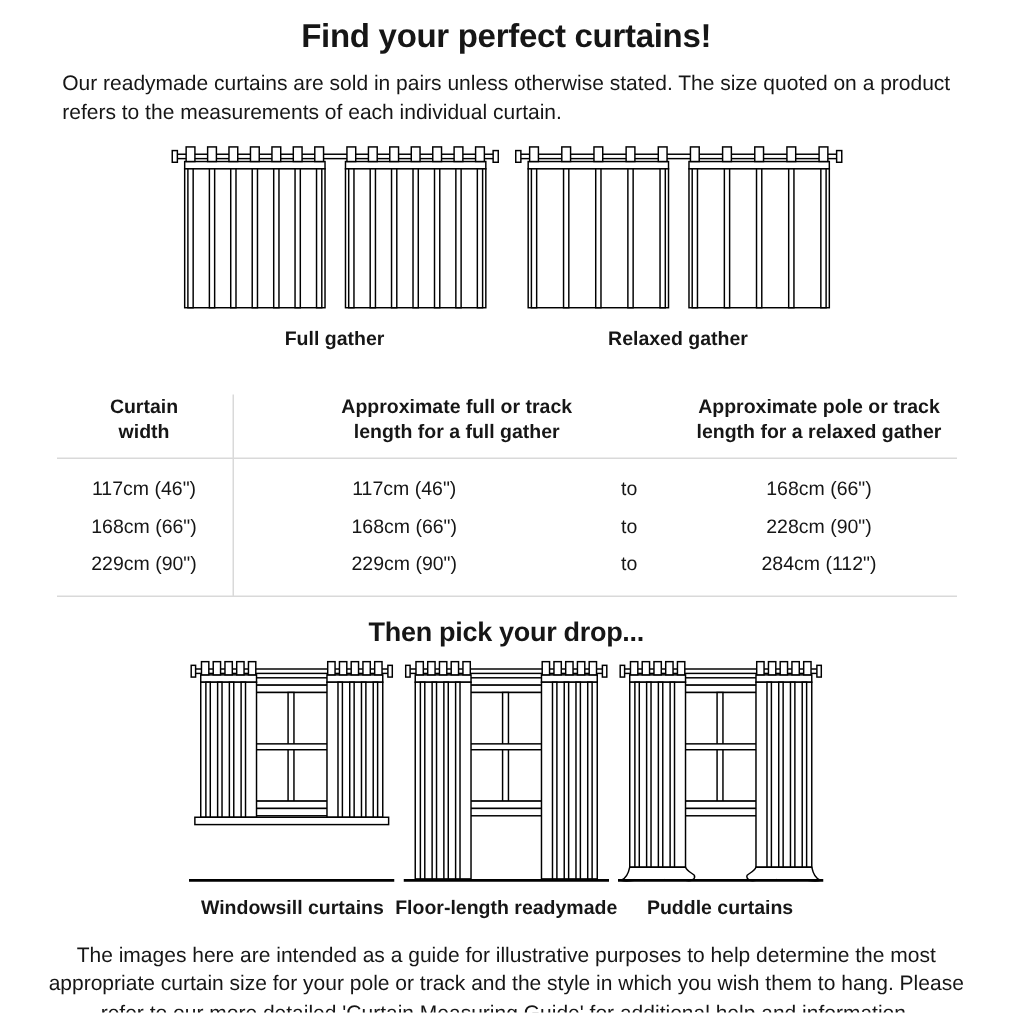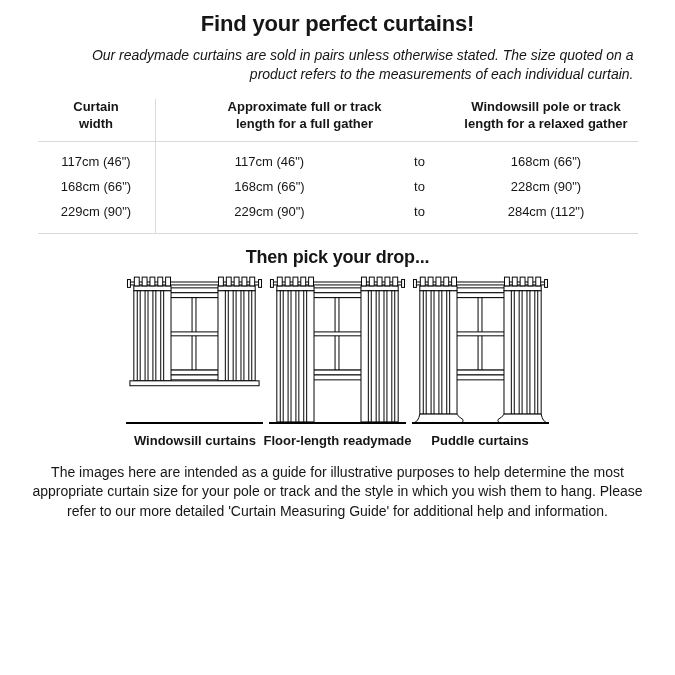--- a/index.html
+++ b/index.html
@@ -9,37 +9,37 @@
     font-family:"Liberation Sans", sans-serif;
     color:#161616;
   }
   .page { width:675px; height:675px; padding-top:11px; }
 
   .title {
     text-align:center; font-size:22px; font-weight:bold;
     letter-spacing:-0.2px; margin-bottom:9px;
   }
   .intro {
-    text-align:right; font-size:14px; line-height:1.35;
-    max-width:592px; margin:4px auto 12px;font-style:italic;
+    text-align:left; font-size:14px; line-height:1.35;
+    max-width:592px; margin:4px auto 12px;
   }
   .sec-heading {
     text-align:center; font-size:18px; font-weight:bold;
     letter-spacing:-0.2px;
   }
 
   
   .width-figs { display:flex; justify-content:center; gap:10px; margin-top:6px; }
   .drop-figs  { display:flex; justify-content:center; margin-top:7px; }
   .fig { display:flex; flex-direction:column; align-items:center; }
   .fig-label { font-size:13px; font-weight:bold; margin-top:7px; text-align:center; }
   svg { display:block; }
 
   
-  .size-table { width:600px; margin:13px auto 0; position:relative; font-size:13px; }
+  .size-table { width:600px; margin:28px auto 0; position:relative; font-size:13px; }
   .vline { position:absolute; left:117px; top:2px; bottom:0; width:1px; background:#d9d9d9; }
   .trow { display:grid; grid-template-columns:117px 230px 70px 183px; align-items:center; }
   .thead { border-bottom:1px solid #d9d9d9; padding:2px 0 8px; }
   .th { font-weight:bold; text-align:center; line-height:1.3; }
   .th-w  { grid-column:1; max-width:62px;  justify-self:center; }
   .th-f  { grid-column:2 / 4; max-width:196px; justify-self:center; }
   .th-r  { grid-column:4; max-width:196px; justify-self:center; }
   .tbody { border-bottom:1px solid #d9d9d9; padding:7px 0 9px; }
   .trow.data { height:25px; }
   .td { text-align:center; }
@@ -172,27 +172,49 @@
     </g>
   </defs>
 </svg>
 
 <div class="page">
 
   <div class="title">Find your perfect curtains!</div>
   <p class="intro">Our readymade curtains are sold in pairs unless otherwise stated. The size quoted on a product refers to the measurements of each individual curtain.</p>
 
 
+  <div class="width-figs">
+    <div class="fig">
+      <svg viewBox="0 0 224 118" width="219" height="115">
+        <g fill="#fff" stroke="#000" stroke-width="1">
+          <use href="#gpole"></use>
+          <use href="#gpanel-full" x="9"></use>
+          <use href="#gpanel-full" x="119"></use>
+        </g>
+      </svg>
+      <div class="fig-label">Full gather</div>
+    </div>
+    <div class="fig">
+      <svg viewBox="0 0 224 118" width="219" height="115">
+        <g fill="#fff" stroke="#000" stroke-width="1">
+          <use href="#gpole"></use>
+          <use href="#gpanel-relaxed" x="9"></use>
+          <use href="#gpanel-relaxed" x="119"></use>
+        </g>
+      </svg>
+      <div class="fig-label">Relaxed gather</div>
+    </div>
+  </div>
 
   <div class="size-table">
     <div class="vline"></div>
     <div class="trow thead">
       <div class="th th-w">Curtain width</div>
       <div class="th th-f">Approximate full or track length for a full gather</div>
-      <div class="th th-r">Windowsill pole or track length for a relaxed gather</div>
+      <div class="th th-r">Approximate pole or track length for a relaxed gather</div>
     </div>
     <div class="tbody">
       <div class="trow data">
         <div class="td">117cm (46")</div>
         <div class="td">117cm (46")</div>
         <div class="td">to</div>
         <div class="td">168cm (66")</div>
       </div>
       <div class="trow data">
         <div class="td">168cm (66")</div>

